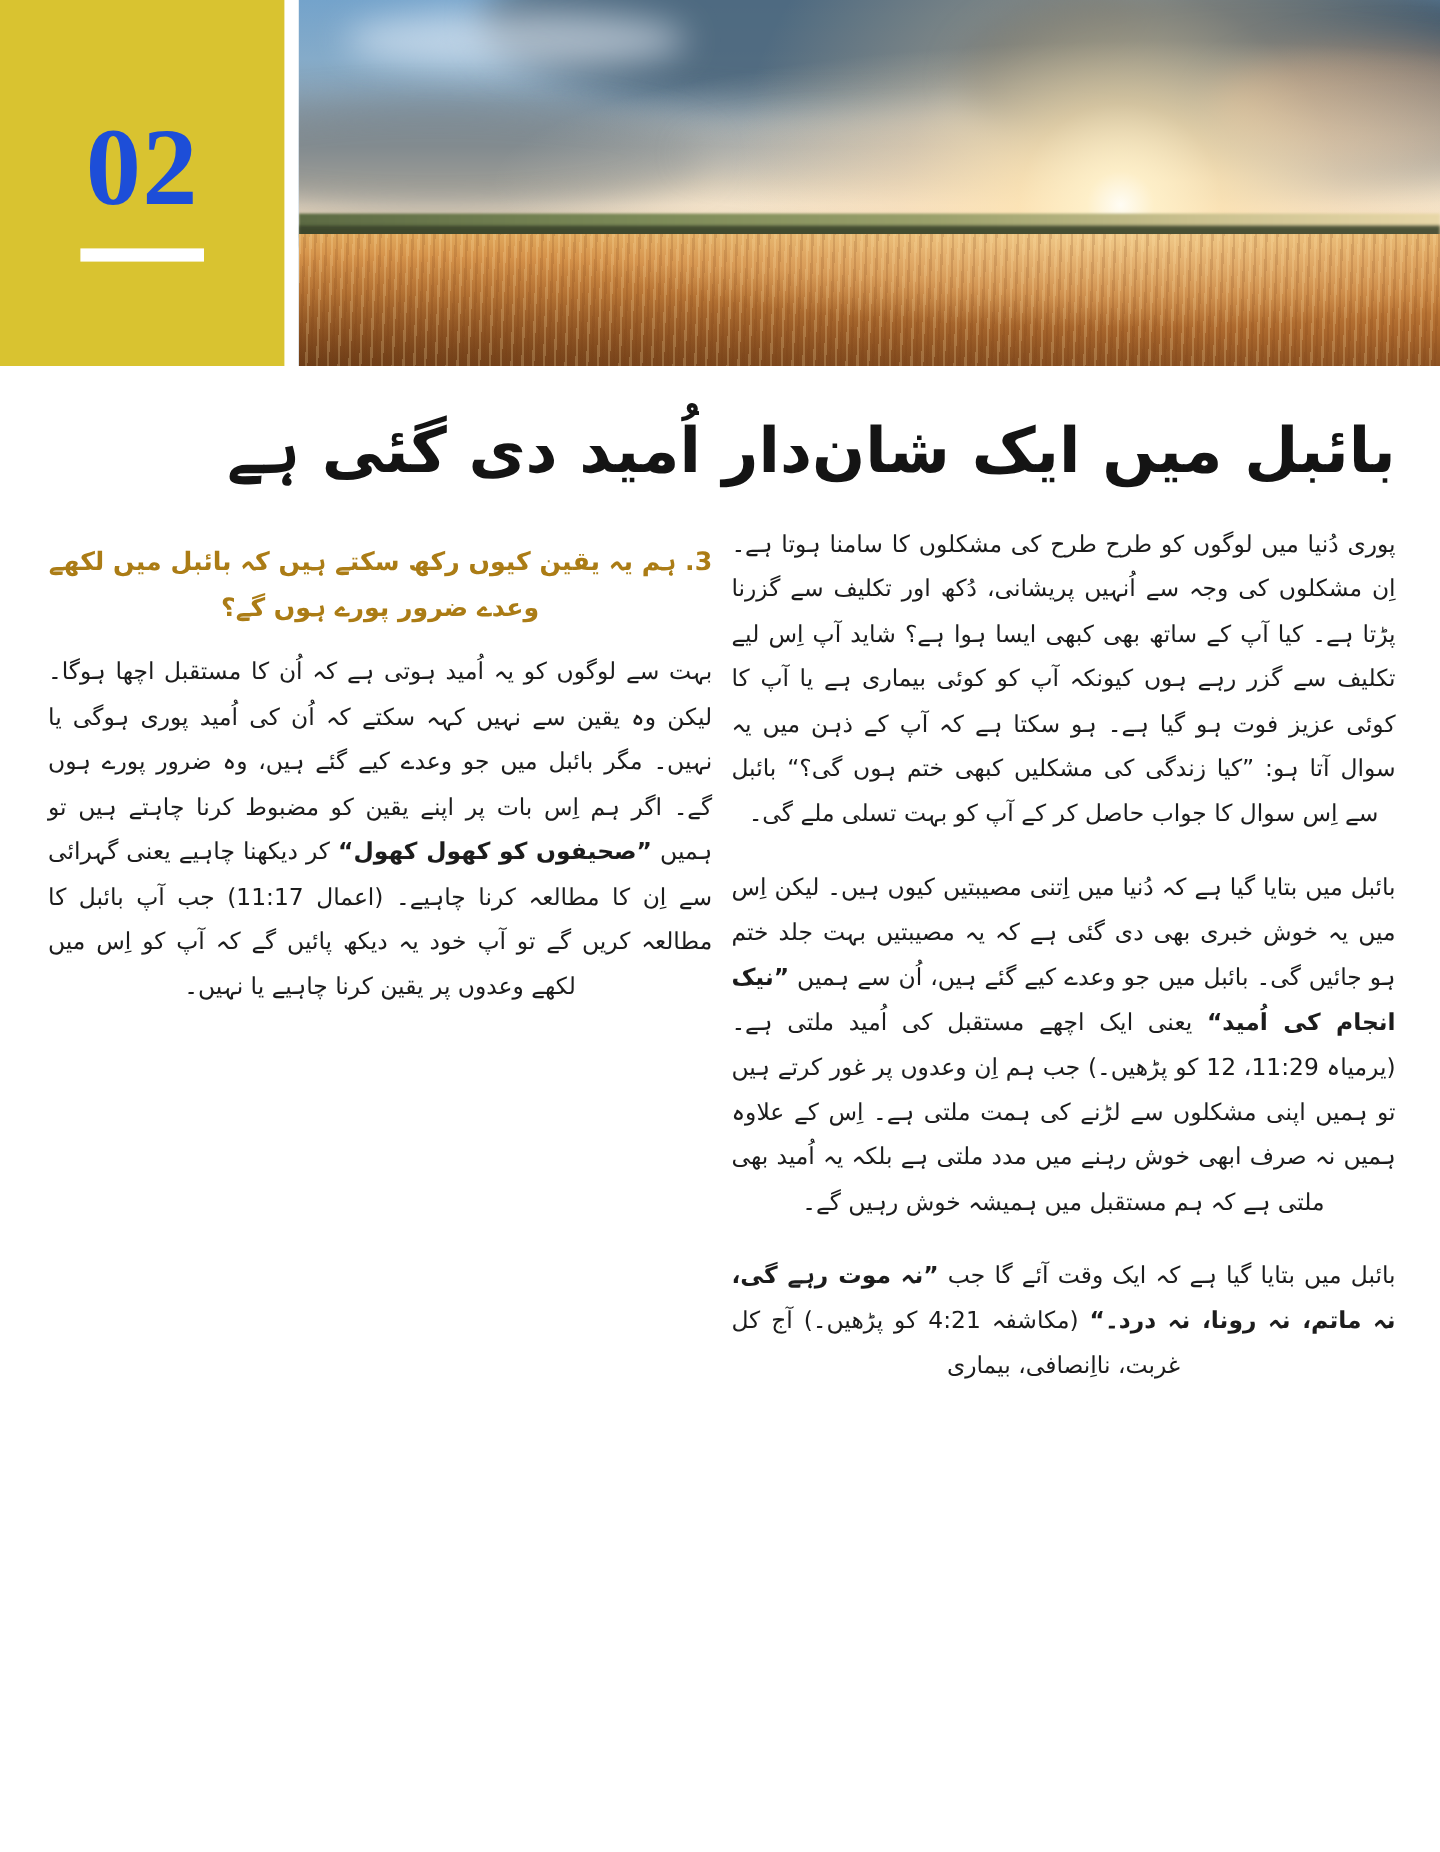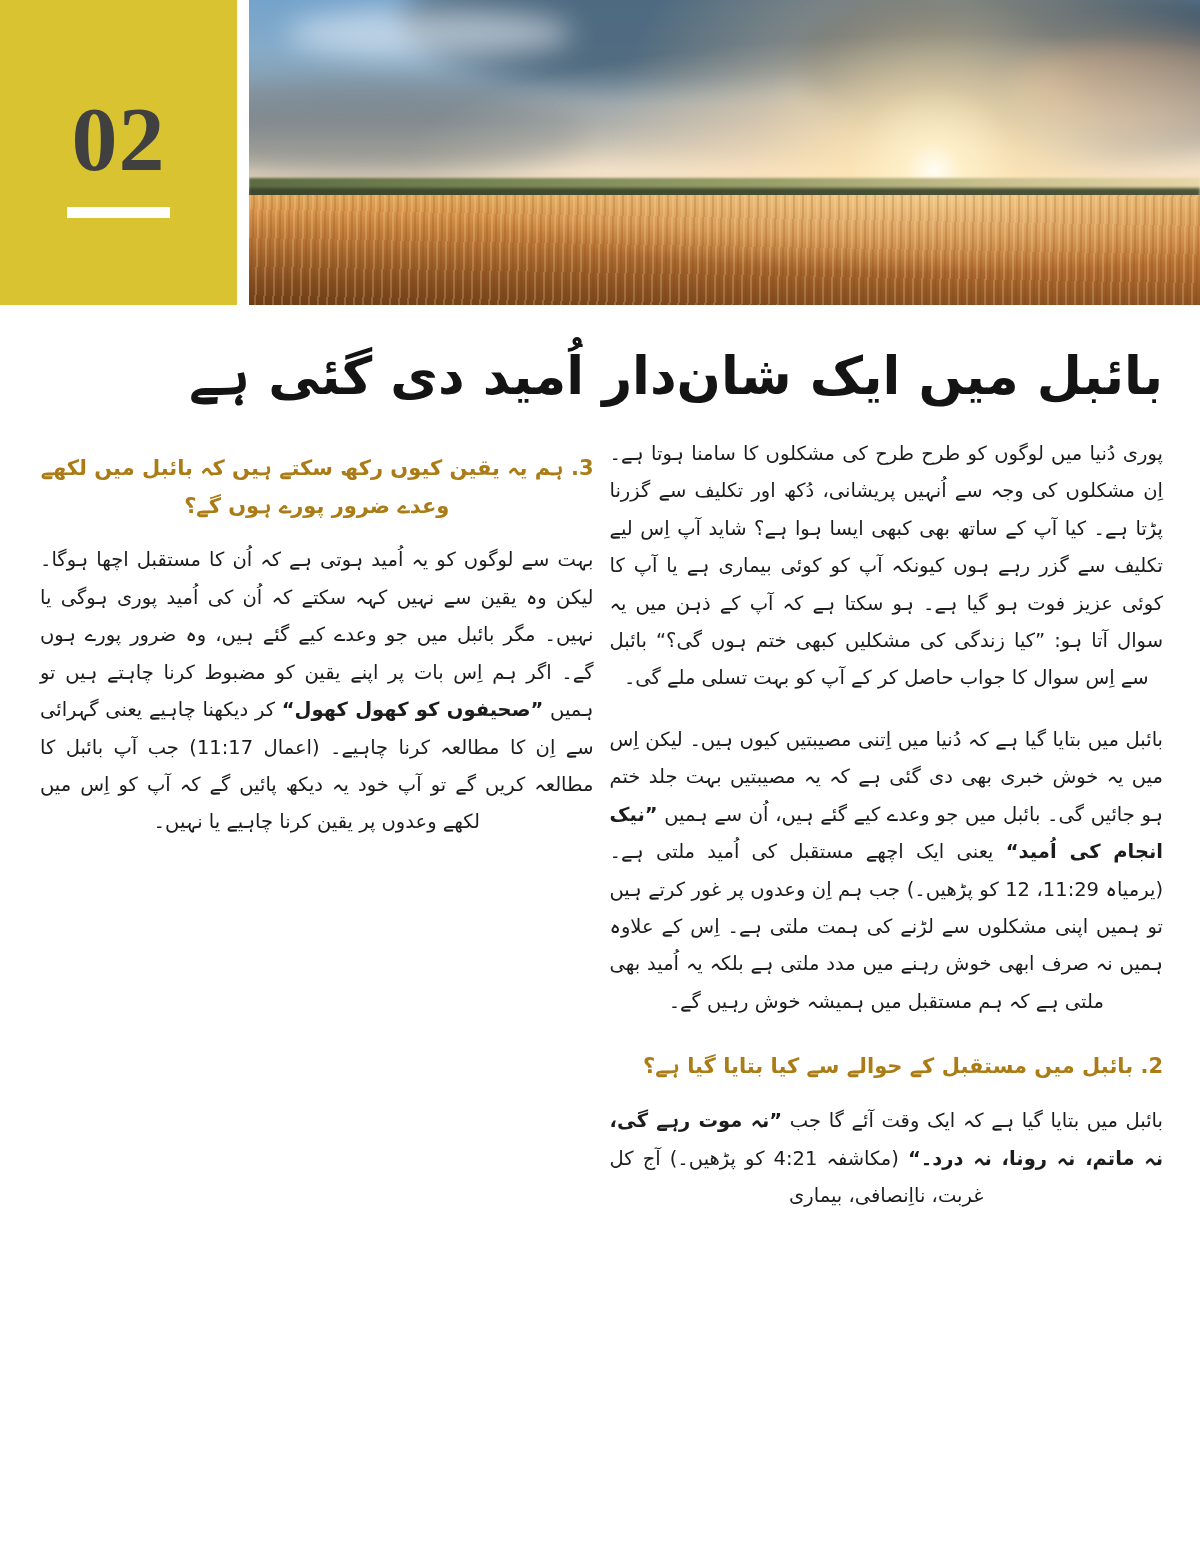--- a/index.html
+++ b/index.html
@@ -20,21 +20,21 @@
 
   
   .header{position:relative;height:305px;}
   .lesson-block{
     position:absolute;left:0;top:0;width:237px;height:305px;
     background:var(--yellow);
     display:flex;flex-direction:column;align-items:center;justify-content:center;
     padding-top:6px;
   }
   .lesson-number{
-    color:#404040;
+    color:#1d4ed8;
     font-family:"Liberation Serif",serif;
     font-weight:700;
     font-size:92px;
     line-height:1;
     letter-spacing:1px;
     text-align:right;
   }
   .lesson-underline{width:103px;height:11px;background:#ffffff;margin-top:22px;}
 
   .photo{
@@ -146,21 +146,20 @@
       <div class="wheat-tex"></div>
     </div>
   </div>
 
   <h1 class="title" lang="ur" dir="rtl">بائبل میں ایک شان‌دار اُمید دی گئی ہے</h1>
 
   <div class="columns" lang="ur" dir="rtl">
     <div class="col" id="col-right">
         <p class="para"><span>پوری دُنیا میں لوگوں کو طرح طرح کی مشکلوں کا سامنا ہوتا ہے۔ اِن مشکلوں کی وجہ سے اُنہیں پریشانی، دُکھ اور تکلیف سے گزرنا پڑتا ہے۔ کیا آپ کے ساتھ بھی کبھی ایسا ہوا ہے؟ شاید آپ اِس لیے تکلیف سے گزر رہے ہوں کیونکہ آپ کو کوئی بیماری ہے یا آپ کا کوئی عزیز فوت ہو گیا ہے۔ ہو سکتا ہے کہ آپ کے ذہن میں یہ سوال آتا ہو: ”کیا زندگی کی مشکلیں کبھی ختم ہوں گی؟“ بائبل سے اِس سوال کا جواب حاصل کر کے آپ کو بہت تسلی ملے گی۔</span></p>
         <p class="para"><span>بائبل میں بتایا گیا ہے کہ دُنیا میں اِتنی مصیبتیں کیوں ہیں۔ لیکن اِس میں یہ خوش خبری بھی دی گئی ہے کہ یہ مصیبتیں بہت جلد ختم ہو جائیں گی۔ بائبل میں جو وعدے کیے گئے ہیں، اُن سے ہمیں </span><span class="bold">”نیک انجام کی اُمید“</span><span> یعنی ایک اچھے مستقبل کی اُمید ملتی ہے۔ (یرمیاہ 11:29، 12 کو پڑھیں۔) جب ہم اِن وعدوں پر غور کرتے ہیں تو ہمیں اپنی مشکلوں سے لڑنے کی ہمت ملتی ہے۔ اِس کے علاوہ ہمیں نہ صرف ابھی خوش رہنے میں مدد ملتی ہے بلکہ یہ اُمید بھی ملتی ہے کہ ہم مستقبل میں ہمیشہ خوش رہیں گے۔</span></p>
-        <h2 class="question">2. بائبل میں مستقبل کے حوالے سے کیا بتایا گیا ہے؟</h2>
         <p class="para"><span>بائبل میں بتایا گیا ہے کہ ایک وقت آئے گا جب </span><span class="bold">”نہ موت رہے گی، نہ ماتم، نہ رونا، نہ درد۔“</span><span> (مکاشفہ 4:21 کو پڑھیں۔) آج کل غربت، نااِنصافی، بیماری</span></p>
       </div>
     <div class="col" id="col-left">
         <h2 class="question center-last">3. ہم یہ یقین کیوں رکھ سکتے ہیں کہ بائبل میں لکھے وعدے ضرور پورے ہوں گے؟</h2>
         <p class="para"><span>بہت سے لوگوں کو یہ اُمید ہوتی ہے کہ اُن کا مستقبل اچھا ہوگا۔ لیکن وہ یقین سے نہیں کہہ سکتے کہ اُن کی اُمید پوری ہوگی یا نہیں۔ مگر بائبل میں جو وعدے کیے گئے ہیں، وہ ضرور پورے ہوں گے۔ اگر ہم اِس بات پر اپنے یقین کو مضبوط کرنا چاہتے ہیں تو ہمیں </span><span class="bold">”صحیفوں کو کھول کھول“</span><span> کر دیکھنا چاہیے یعنی گہرائی سے اِن کا مطالعہ کرنا چاہیے۔ (اعمال 11:17) جب آپ بائبل کا مطالعہ کریں گے تو آپ خود یہ دیکھ پائیں گے کہ آپ کو اِس میں لکھے وعدوں پر یقین کرنا چاہیے یا نہیں۔</span></p>
       </div>
   </div>
 
 </div>
 

